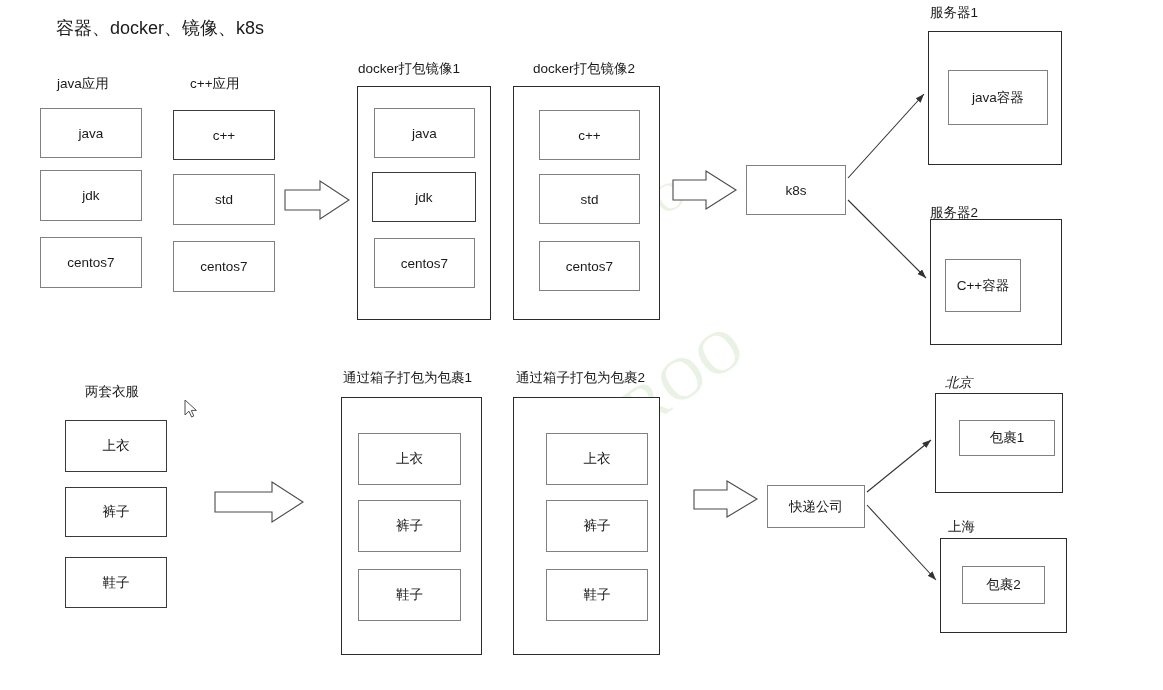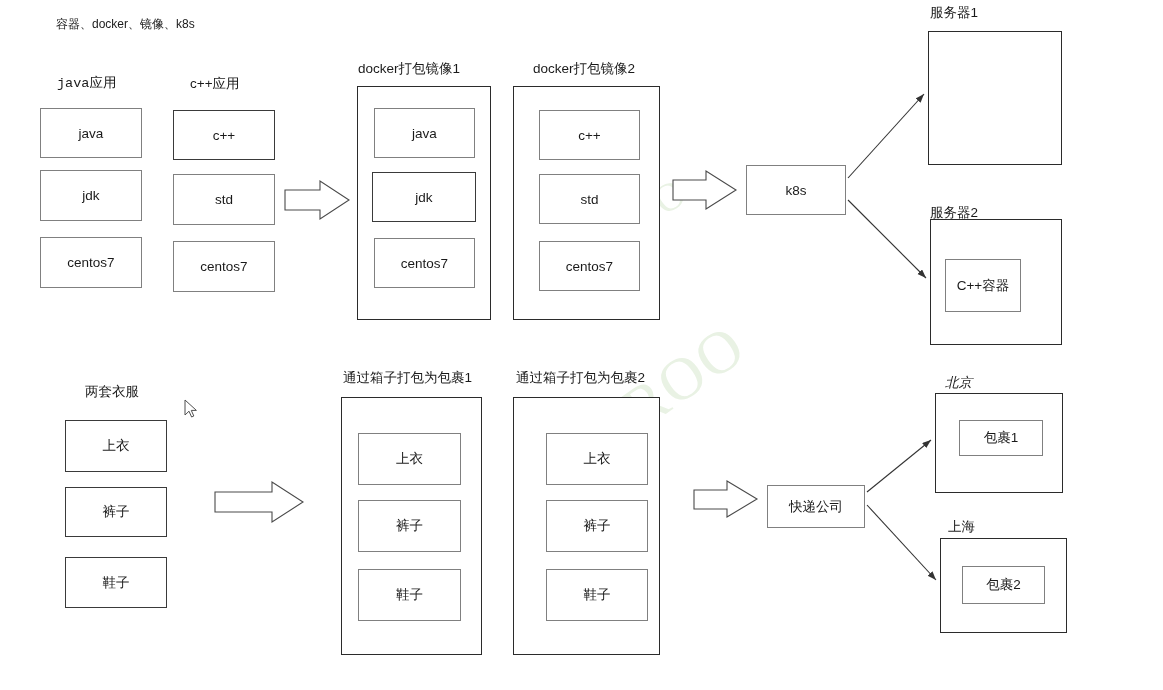--- a/index.html
+++ b/index.html
@@ -17,21 +17,21 @@
   .lbl{
     position:absolute;
     font-size:13.5px;
     color:#1a1a1a;
     white-space:nowrap;
     line-height:1;
     text-align:center;
   }
   .title{
     position:absolute;
-    font-size:12px;
+    font-size:18px;
     color:#1a1a1a;
     white-space:nowrap;
   }
   .box{
     position:absolute;
     box-sizing:border-box;
     border:1px solid #808080;
     background:#ffffff;
     display:flex;
     align-items:center;
@@ -71,21 +71,21 @@
 </head>
 <body>
 
 <div id="canvas">
 
   <div class="watermark" style="left:500px;top:380px;">CUCROO</div>
   <div class="watermark" style="left:520px;top:215px;font-size:40px;">CUCROO</div>
 
   <div class="title" style="left:56px;top:16px;">容器、docker、镜像、k8s</div>
 
-  <div class="lbl" style="left:57px;top:77px;font-family:Liberation Mono, monospace;">java应用</div>
+  <div class="lbl" style="left:57px;top:77px;">java应用</div>
   <div class="box" style="left:40px;top:108px;width:102px;height:50px;">java</div>
   <div class="box" style="left:40px;top:170px;width:102px;height:51px;">jdk</div>
   <div class="box" style="left:40px;top:237px;width:102px;height:51px;">centos7</div>
 
   <div class="lbl" style="left:190px;top:77px;">c++应用</div>
   <div class="box dark" style="left:173px;top:110px;width:102px;height:50px;">c++</div>
   <div class="box" style="left:173px;top:174px;width:102px;height:51px;">std</div>
   <div class="box" style="left:173px;top:241px;width:102px;height:51px;">centos7</div>
 
   <div class="lbl" style="left:358px;top:62px;">docker打包镜像1</div>
@@ -97,20 +97,21 @@
   <div class="lbl" style="left:533px;top:62px;">docker打包镜像2</div>
   <div class="outer strong" style="left:513px;top:86px;width:147px;height:234px;"></div>
   <div class="box" style="left:539px;top:110px;width:101px;height:50px;">c++</div>
   <div class="box" style="left:539px;top:174px;width:101px;height:50px;">std</div>
   <div class="box" style="left:539px;top:241px;width:101px;height:50px;">centos7</div>
 
   <div class="box" style="left:746px;top:165px;width:100px;height:50px;">k8s</div>
 
   <div class="lbl" style="left:930px;top:6px;">服务器1</div>
   <div class="outer strong" style="left:928px;top:31px;width:134px;height:134px;"></div>
+  <div class="box" style="left:948px;top:70px;width:100px;height:55px;">java容器</div>
 
   <div class="lbl" style="left:930px;top:194px;margin-top:12px;">服务器2</div>
   <div class="outer strong" style="left:930px;top:219px;width:132px;height:126px;"></div>
   <div class="box" style="left:945px;top:259px;width:76px;height:53px;">C++容器</div>
 
   <div class="lbl" style="left:85px;top:385px;">两套衣服</div>
   <div class="box dark" style="left:65px;top:420px;width:102px;height:52px;">上衣</div>
   <div class="box dark" style="left:65px;top:487px;width:102px;height:50px;">裤子</div>
   <div class="box dark" style="left:65px;top:557px;width:102px;height:51px;">鞋子</div>
 
@@ -123,21 +124,21 @@
   <div class="lbl" style="left:516px;top:371px;">通过箱子打包为包裹2</div>
   <div class="outer strong" style="left:513px;top:397px;width:147px;height:258px;"></div>
   <div class="box" style="left:546px;top:433px;width:102px;height:52px;">上衣</div>
   <div class="box" style="left:546px;top:500px;width:102px;height:52px;">裤子</div>
   <div class="box" style="left:546px;top:569px;width:102px;height:52px;">鞋子</div>
 
   <div class="box" style="left:767px;top:476px;width:98px;height:43px;margin-top:9px;">快递公司</div>
 
   <div class="lbl" style="left:945px;top:376px;font-style:italic;">北京</div>
   <div class="outer strong" style="left:935px;top:393px;width:128px;height:100px;"></div>
-  <div class="box" style="left:959px;top:420px;width:84px;height:36px;">包裹1</div>
+  <div class="box" style="left:959px;top:420px;width:96px;height:36px;">包裹1</div>
 
   <div class="lbl" style="left:948px;top:520px;">上海</div>
   <div class="outer strong" style="left:940px;top:538px;width:127px;height:95px;"></div>
   <div class="box" style="left:962px;top:566px;width:83px;height:38px;text-align:center;">包裹2</div>
 
   <svg class="arrows" viewBox="0 0 1163 690">
     <defs>
       <marker id="ah" markerWidth="9" markerHeight="9" refX="8" refY="3" orient="auto" markerUnits="strokeWidth">
         <path d="M0,0 L8,3 L0,6 z" fill="#333333"></path>
       </marker>

